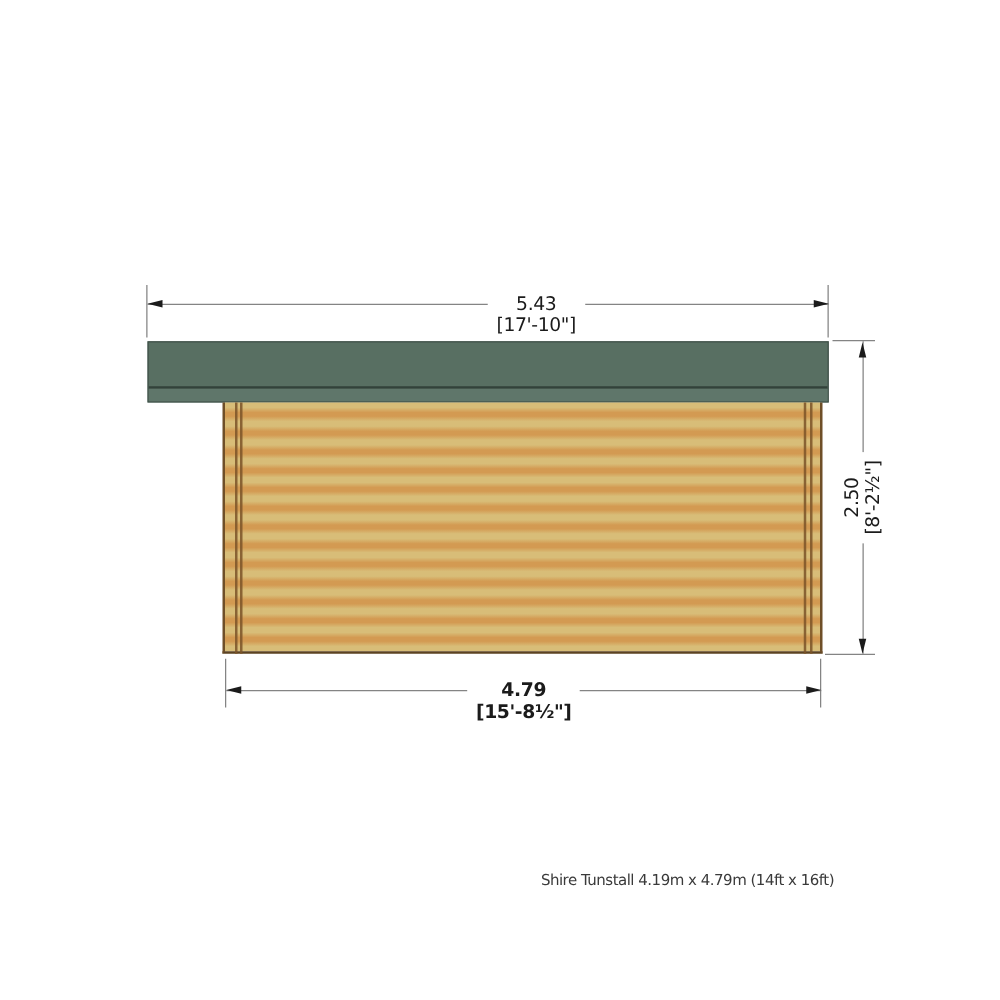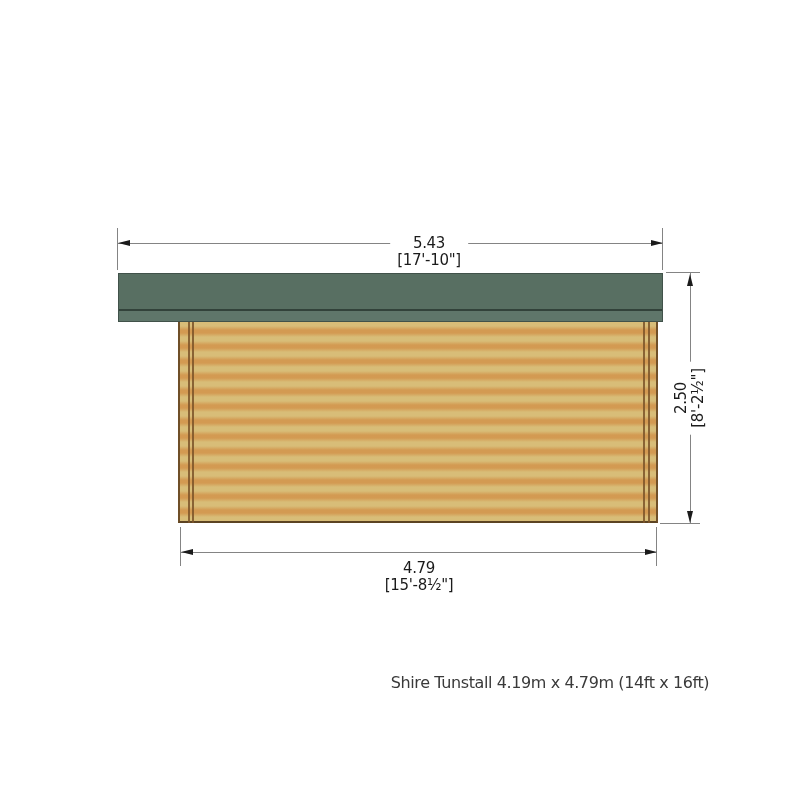--- a/index.html
+++ b/index.html
@@ -69,23 +69,23 @@
     font-size: 15px;
     line-height: 17px;
     letter-spacing: -0.3px;
     color: var(--text, #1b1b1b);
     white-space: nowrap;
     z-index: 2;
   }
   .dimtext.rot { transform: translate(-50%, -50%) rotate(-90deg); }
 
   .caption {
-    left: 550px; top: 673px;
+    left: 550px; top: 697px;
     transform: translateX(-50%);
-    font-size: 16px;
+    font-size: 12px;
     letter-spacing: -0.4px;
     color: var(--caption-text, #3a3a3a);
     white-space: nowrap;
   }
 </style>
 </head>
 <body>
 
 <div class="stage">
 
@@ -118,20 +118,20 @@
   <div class="abs dimtext rot" style="left:690px; top:398px;">
     <div>2.50</div>
     <div>[8'-2½"]</div>
   </div>
 
   <div class="abs tick" style="left:180px; top:527px; width:1px; height:39px;"></div>
   <div class="abs tick" style="left:656px; top:527px; width:1px; height:39px;"></div>
   <div class="abs dline" style="left:181px; top:552px; width:476px; height:1px;"></div>
   <div class="abs arr arr-left" style="left:181px; top:549px;"></div>
   <div class="abs arr arr-right" style="left:645px; top:549px;"></div>
-  <div class="abs dimtext" style="left:419px; top:577px;">
+  <div class="abs dimtext" style="left:419px; top:561px;font-weight:bold;">
     <div>4.79</div>
     <div>[15'-8½"]</div>
   </div>
 
   <div class="abs caption">Shire Tunstall 4.19m x 4.79m (14ft x 16ft)</div>
 
 </div>
 
 </body></html>

